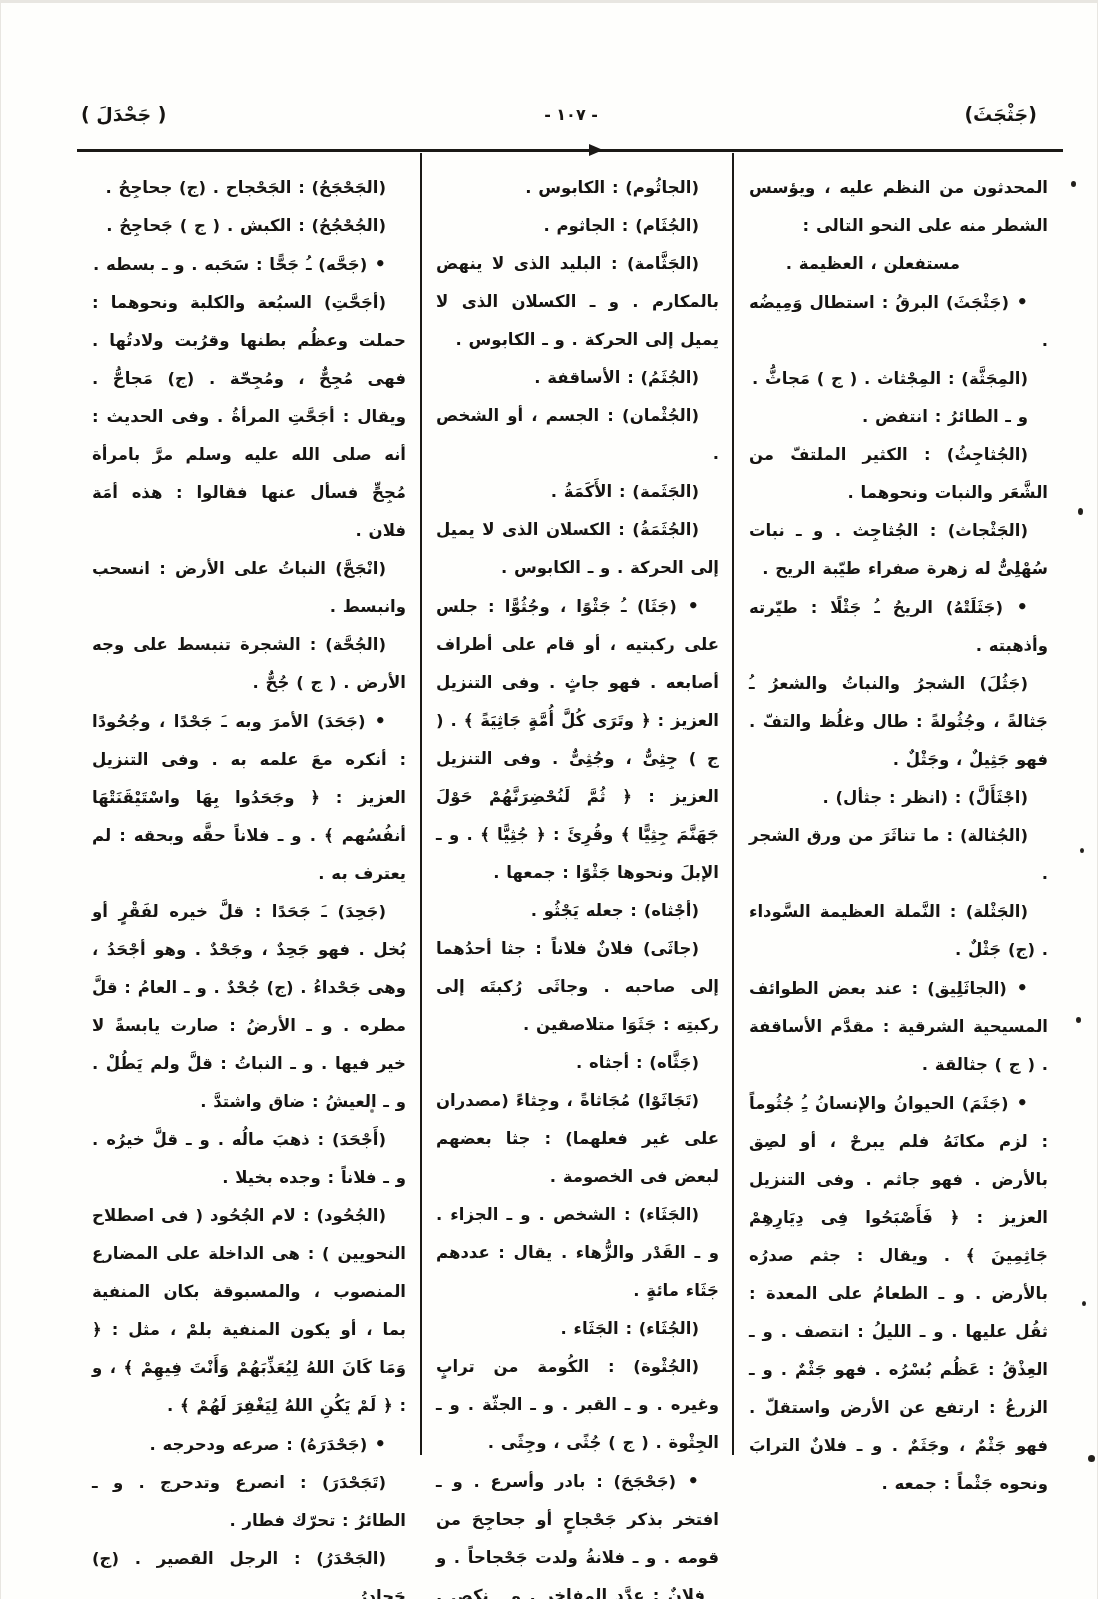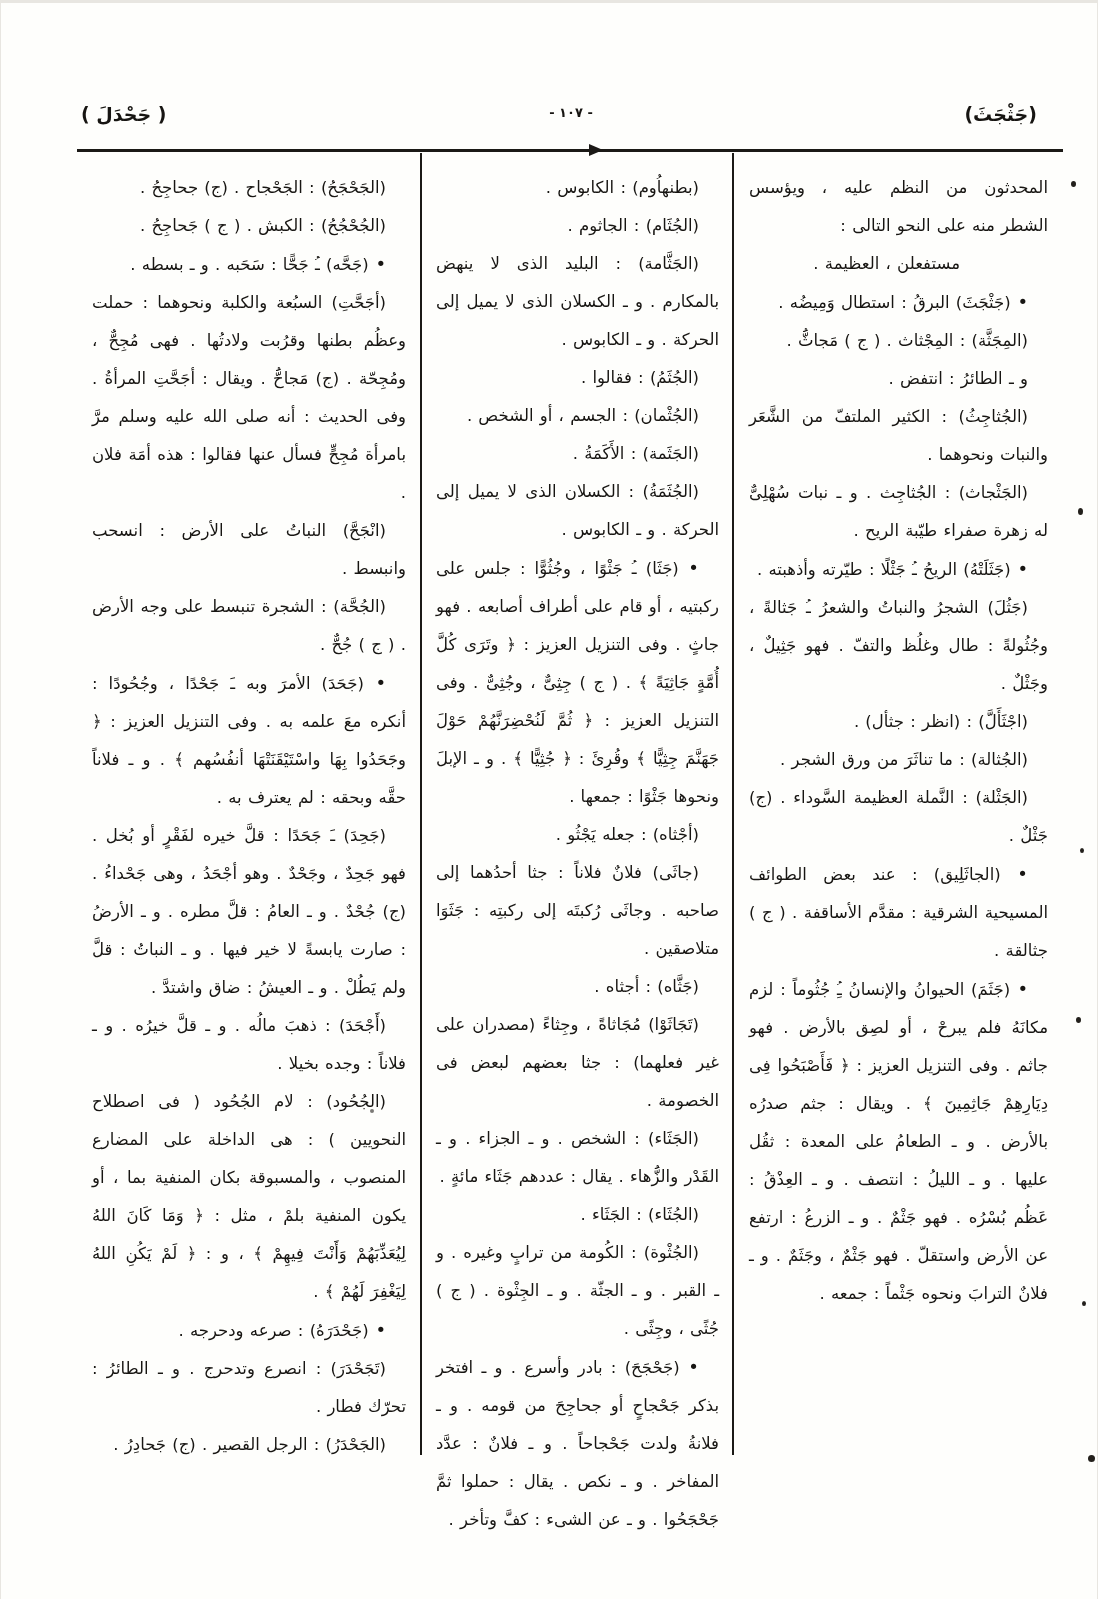--- a/index.html
+++ b/index.html
@@ -15,21 +15,21 @@
   
   .catchword{
     position:absolute;top:100px;
     font-size:19px;font-weight:bold;
     direction:rtl;white-space:nowrap;
   }
   .catchword-left{left:80px;}
   .catchword-right{right:60px;}
   .page-number{
     position:absolute;top:102px;left:470px;width:200px;
-    text-align:center;font-size:13px;font-weight:bold;
+    text-align:center;font-size:16px;font-weight:bold;
     direction:rtl;
   }
   
   .header-rule{
     position:absolute;top:146px;left:76px;width:986px;height:3px;
     background:#1b1916;
   }
   .rule-arrow{
     position:absolute;top:141px;left:588px;
     width:0;height:0;
@@ -52,21 +52,21 @@
   .col{box-sizing:border-box;padding:10px 15px 0 15px;}
   .col-right{width:329px;}
   .col-middle{width:313px;}
   .col-left{width:344px;}
   .entry{
     margin:0;
     direction:rtl;
     text-align:justify;
     text-indent:20px;
     font-size:16.5px;
-    font-weight:normal;
+    font-weight:bold;
     line-height:38px;
     word-spacing:1px;
   }
   .entry.no-indent{text-indent:0;}
   .entry.indent-line{text-indent:88px;text-align:right;}
   .bullet{font-size:18px;letter-spacing:4px;}
   
   .speck{position:absolute;background:#23201c;border-radius:50%;}
   .sp1{left:1070px;top:178px;width:5px;height:6px;}
   .sp2{left:1077px;top:505px;width:5px;height:7px;}
@@ -102,24 +102,24 @@
         <p class="entry"><span>(الجَثْجاث) : الجُثاجِث . و ـ نبات سُهْلِىٌّ له زهرة صفراء طيّبة الريح .</span></p>
         <p class="entry"><span class="bullet">• </span><span>(جَثَلَتْهُ) الريحُ ـُ جَثْلًا : طيّرته وأذهبته .</span></p>
         <p class="entry"><span>(جَثُلَ) الشجرُ والنباتُ والشعرُ ـُ جَثالةً ، وجُثُولةً : طال وغلُظ والتفّ . فهو جَثِيلٌ ، وجَثْلٌ .</span></p>
         <p class="entry"><span>(اجْثَأَلَّ) : (انظر : جثأل) .</span></p>
         <p class="entry"><span>(الجُثالة) : ما تناثَرَ من ورق الشجر .</span></p>
         <p class="entry"><span>(الجَثْلة) : النَّملة العظيمة السَّوداء . (ج) جَثْلٌ .</span></p>
         <p class="entry"><span class="bullet">• </span><span>(الجاثَلِيق) : عند بعض الطوائف المسيحية الشرقية : مقدَّم الأساقفة . ( ج ) جثالقة .</span></p>
         <p class="entry"><span class="bullet">• </span><span>(جَثَمَ) الحيوانُ والإنسانُ ـُِ جُثُوماً : لزم مكانَهُ فلم يبرحْ ، أو لصِق بالأرض . فهو جاثم . وفى التنزيل العزيز : ﴿ فَأَصْبَحُوا فِى دِيَارِهِمْ جَاثِمِينَ ﴾ . ويقال : جثم صدرُه بالأرض . و ـ الطعامُ على المعدة : ثقُل عليها . و ـ الليلُ : انتصف . و ـ العِذْقُ : عَظُم بُسْرُه . فهو جَثْمٌ . و ـ الزرعُ : ارتفع عن الأرض واستقلّ . فهو جَثْمٌ ، وجَثَمٌ . و ـ فلانٌ الترابَ ونحوه جَثْماً : جمعه .</span></p>
       </div>
     <div class="col col-middle">
-        <p class="entry"><span>(بطنهاُوم) : الكابوس .</span></p>
+        <p class="entry"><span>(الجاثُوم) : الكابوس .</span></p>
         <p class="entry"><span>(الجُثَام) : الجاثوم .</span></p>
         <p class="entry"><span>(الجَثَّامة) : البليد الذى لا ينهض بالمكارم . و ـ الكسلان الذى لا يميل إلى الحركة . و ـ الكابوس .</span></p>
-        <p class="entry"><span>(الجُثَمُ) : فقالوا .</span></p>
+        <p class="entry"><span>(الجُثَمُ) : الأساقفة .</span></p>
         <p class="entry"><span>(الجُثْمان) : الجسم ، أو الشخص .</span></p>
         <p class="entry"><span>(الجَثَمة) : الأَكَمَةُ .</span></p>
         <p class="entry"><span>(الجُثَمَةُ) : الكسلان الذى لا يميل إلى الحركة . و ـ الكابوس .</span></p>
         <p class="entry"><span class="bullet">• </span><span>(جَثَا) ـُ جَثْوًا ، وجُثُوًّا : جلس على ركبتيه ، أو قام على أطراف أصابعه . فهو جاثٍ . وفى التنزيل العزيز : ﴿ وتَرَى كُلَّ أُمَّةٍ جَاثِيَةً ﴾ . ( ج ) جِثِىٌّ ، وجُثِىٌّ . وفى التنزيل العزيز : ﴿ ثُمَّ لَنُحْضِرَنَّهُمْ حَوْلَ جَهَنَّمَ جِثِيًّا ﴾ وقُرِئَ : ﴿ جُثِيًّا ﴾ . و ـ الإبلَ ونحوها جَثْوًا : جمعها .</span></p>
         <p class="entry"><span>(أجْثاه) : جعله يَجْثُو .</span></p>
         <p class="entry"><span>(جاثَى) فلانٌ فلاناً : جثا أحدُهما إلى صاحبه . وجاثَى رُكبتَه إلى ركبتِه : جَثَوَا متلاصقين .</span></p>
         <p class="entry"><span>(جَثَّاه) : أجثاه .</span></p>
         <p class="entry"><span>(تَجَاثَوْا) مُجَاثاةً ، وجِثاءً (مصدران على غير فعلهما) : جثا بعضهم لبعض فى الخصومة .</span></p>
         <p class="entry"><span>(الجَثَاء) : الشخص . و ـ الجزاء . و ـ القَدْر والزُّهاء . يقال : عددهم جَثَاء مائةٍ .</span></p>
         <p class="entry"><span>(الجُثَاء) : الجَثَاء .</span></p>

